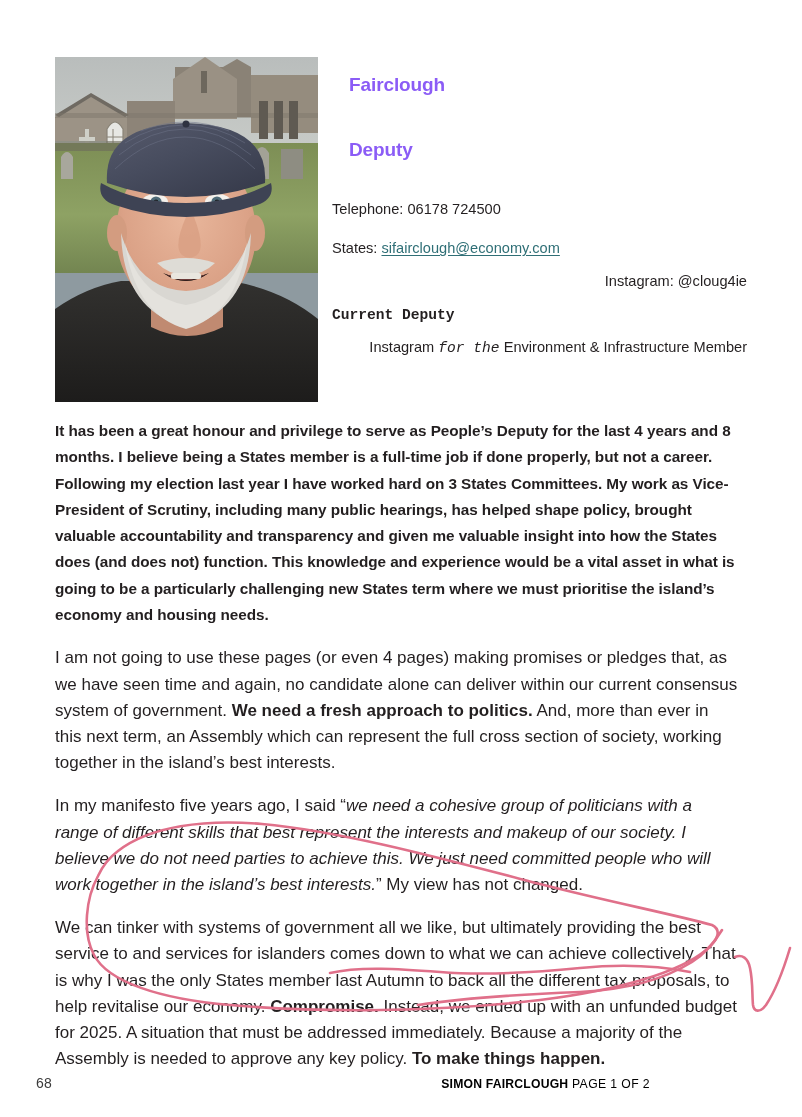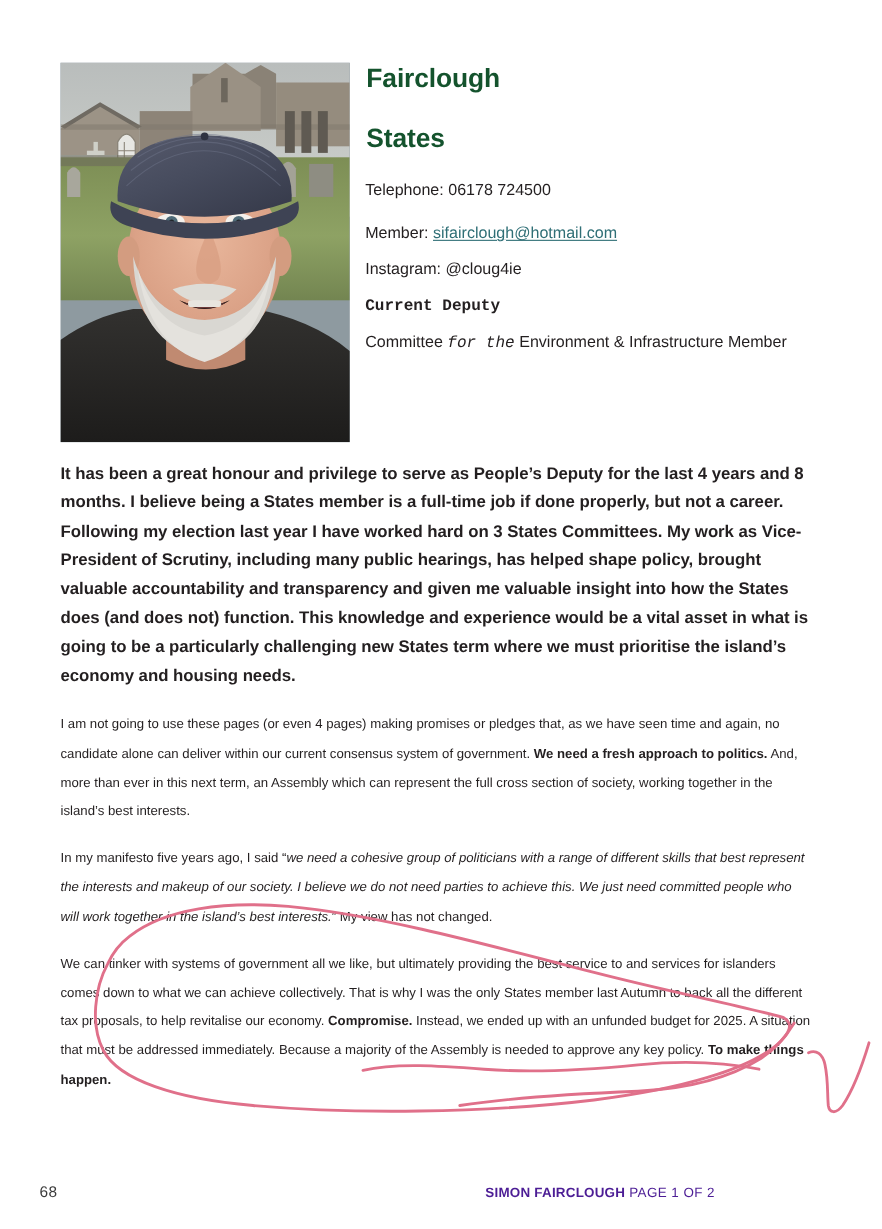--- a/index.html
+++ b/index.html
@@ -44,60 +44,60 @@
   .photo svg { display: block; width: 263px; height: 345px; }
 
   .details {
     position: absolute;
     left: 277px;
     top: 0;
     width: 415px;
   }
 
   .surname, .firstname {
-    font-size: 24px;
+    font-size: 19px;
     font-weight: bold;
     letter-spacing: -0.1px;
-    color: #14532d;
+    color: #8b5cf6;
     line-height: 1.2;
-    margin: 1px;
+    margin: 17px;
   }
   .surname { padding-top: 0px; }
   .firstname { padding-top: 25px; }
 
   .contact-line {
     font-size: 14.6px;
     line-height: 1.28;
     color: #231f20;
     margin: 0;
     padding-top: 21px;
     white-space: nowrap;
   }
-  .contact-line.tight { padding-top: 14px; }
+  .contact-line.tight { padding-top: 14px; text-align: right; }
   .contact-line.bold { font-weight: bold; padding-top: 15px; font-family: Liberation Mono, monospace; }
 
   .email-link {
     color: #2f6f76;
     text-decoration: underline;
     text-underline-offset: 2px;
   }
   .ital { font-style: italic; font-family: Liberation Mono, monospace; }
 
   
   .body-copy {
     position: absolute;
     left: 55px;
     top: 418px;
     width: 683px;
   }
 
   p.para {
     margin: 0;
     color: #231f20;
-    font-size: 12px;
+    font-size: 17px;
     line-height: 26.2px;
   }
   p.para.lead {
     font-weight: bold;
     font-size: 15.3px;
     line-height: 26.3px;
     letter-spacing: -0.05px;
   }
   p.para + p.para { margin-top: 17px; }
   p.para.quote { margin-top: 21px; }
@@ -130,21 +130,21 @@
     top: 18px;
     font-size: 14px;
     color: #3b3b3b;
     letter-spacing: 0.3px;
   }
   .footer-right {
     position: absolute;
     right: 38px;
     top: 20px;
     font-size: 12.2px;
-    color: #4c1d95;
+    color: #000000;
     letter-spacing: 0.25px;
     white-space: nowrap;
   }
   .footer-name {
     font-weight: bold;
     letter-spacing: 0.2px;
   }
   .footer-page { letter-spacing: 0.4px; }
 </style>
 </head>
@@ -247,32 +247,32 @@
           <path d="M64 98 q32 -26 66 -26 q34 0 66 26"></path>
           <path d="M70 86 q28 -18 60 -18 q32 0 60 18"></path>
           <path d="M86 74 q22 -9 44 -9 q22 0 44 9"></path>
         </g>
         <circle cx="131" cy="67" r="3.5" fill="#2f3341"></circle>
       </svg>
     </div>
 
     <div class="details">
       <div class="surname">Fairclough</div>
-      <div class="firstname">States</div>
+      <div class="firstname">Deputy</div>
 
       <p class="contact-line">Telephone: 06178 724500</p>
 
-      <p class="contact-line"><span>Member: </span><a class="email-link" href="#">sifairclough@hotmail.com</a></p>
+      <p class="contact-line"><span>States: </span><a class="email-link" href="#">sifairclough@economy.com</a></p>
 
       <p class="contact-line tight">Instagram: @cloug4ie</p>
 
       <p class="contact-line bold">Current Deputy</p>
 
 
-      <p class="contact-line tight"><span>Committee </span><span class="ital">for the</span><span> Environment &amp; Infrastructure Member</span></p>
+      <p class="contact-line tight"><span>Instagram </span><span class="ital">for the</span><span> Environment &amp; Infrastructure Member</span></p>
 
     </div>
   </div>
 
   <div class="body-copy">
 
     <p class="para lead">It has been a great honour and privilege to serve as People’s Deputy for the last 4 years and 8 months. I believe being a States member is a full-time job if done properly, but not a career. Following my election last year I have worked hard on 3 States Committees. My work as Vice-President of Scrutiny, including many public hearings, has helped shape policy, brought valuable accountability and transparency and given me valuable insight into how the States does (and does not) function. This knowledge and experience would be a vital asset in what is going to be a particularly challenging new States term where we must prioritise the island’s economy and housing needs.</p>
 
     <p class="para"><span>I am not going to use these pages (or even 4 pages) making promises or pledges that, as we have seen time and again, no candidate alone can deliver within our current consensus system of government. </span><b class="inline">We need a fresh approach to politics.</b><span> And, more than ever in this next term, an Assembly which can represent the full cross section of society, working together in the island’s best interests.</span></p>
 

